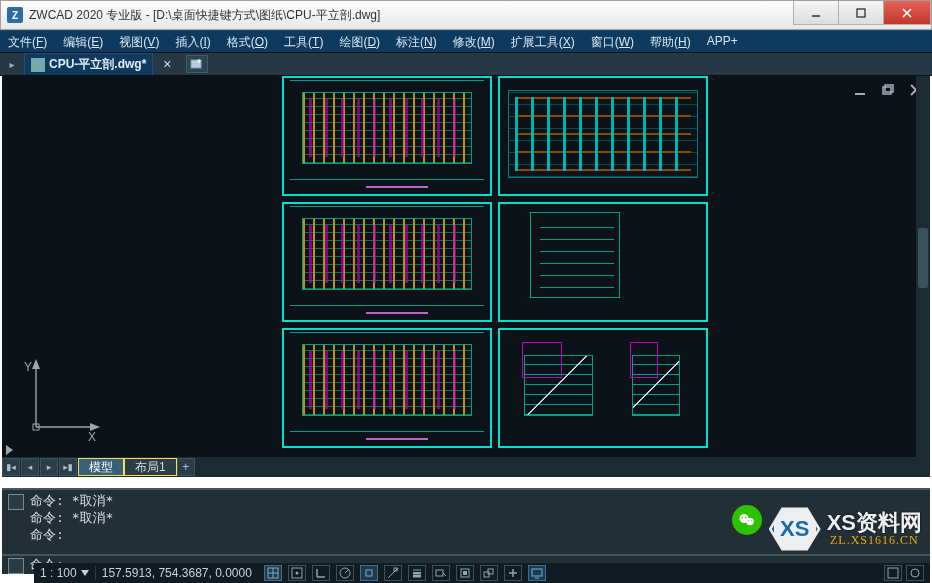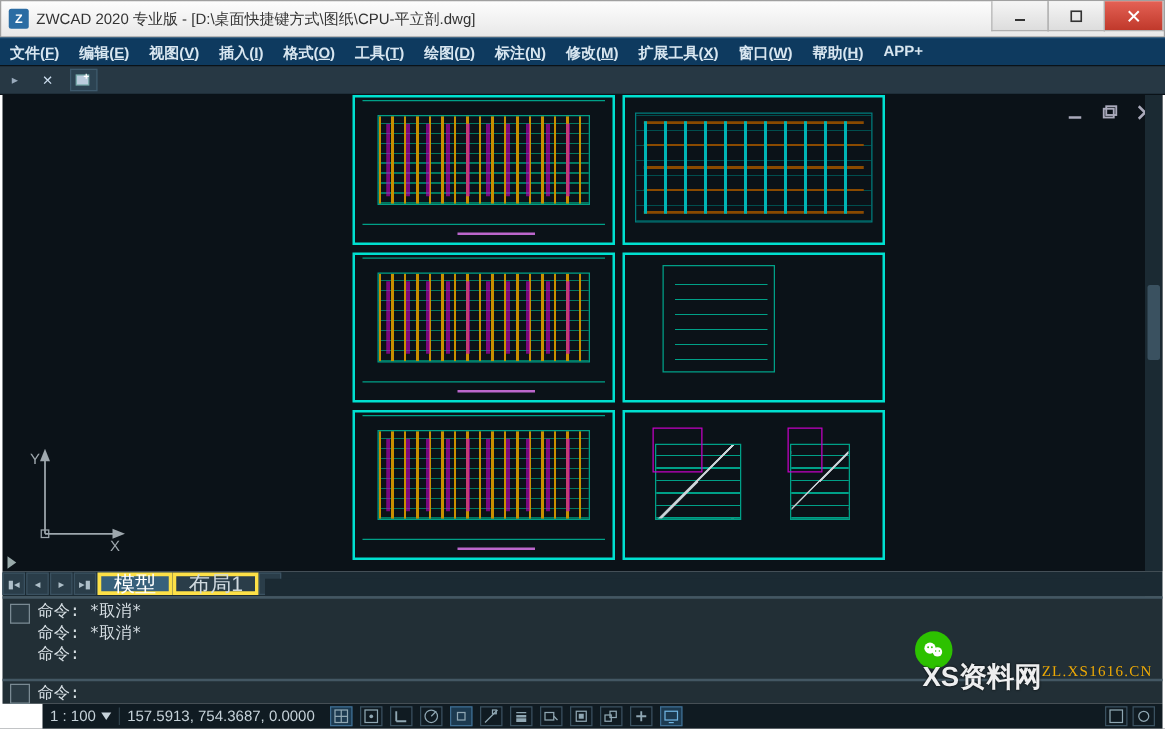--- a/index.html
+++ b/index.html
@@ -9,21 +9,21 @@
 .titlebar { height: 30px; background: linear-gradient(#fdfdfd,#e8e8e8); border: 1px solid #a0a0a0; display: flex; align-items: center; padding-left: 6px; }
 .titlebar .app-icon { width: 16px; height: 16px; background: #2b6ca3; border-radius: 2px; display: flex; align-items: center; justify-content: center; color: #fff; font-size: 10px; font-weight: bold; }
 .titlebar .title { font-size: 12px; margin-left: 6px; color: #333; flex: 1; }
 .win-btns { display: flex; height: 100%; }
 .win-btn { width: 46px; height: 24px; display: flex; align-items: center; justify-content: center; border: 1px solid #b0b0b0; border-top: none; margin-left: -1px; background: linear-gradient(#f5f5f5,#ddd); }
 .win-btn.close { background: linear-gradient(#e46155,#c0392b); color: #fff; width: 48px; }
 .win-btn svg { width: 12px; height: 12px; }
 
 
 .menubar { height: 22px; background: #0e3a5f; display: flex; align-items: stretch; border-top: 1px solid #1a4a72; }
-.menubar .menu-item { color: #d8e6f0; font-size: 12px; padding: 3px 8px 0; cursor: default; font-weight: bold; }
+.menubar .menu-item { color: #d8e6f0; font-size: 12px; padding: 3px 8px 0; cursor: default; }
 .menubar .menu-item u { text-decoration: underline; }
 
 
 .doctab-row { height: 24px; background: #273844; display: flex; align-items: center; border-top: 1px solid #0a1218; border-bottom: 1px solid #0a1218; }
 .doc-toggle { width: 16px; height: 16px; margin: 0 4px; color: #9ab; font-size: 10px; display: flex; align-items: center; justify-content: center; }
 .doctab { height: 22px; background: #0e3a5f; display: flex; align-items: center; padding: 0 6px; border: 1px solid #1b5078; border-bottom: none; }
 .doctab .doc-icon { width: 14px; height: 14px; background: #7aa; margin-right: 4px; }
 .doctab .doc-label { color: #e2eef6; font-size: 12px; font-weight: bold; }
 .doctab-close { color: #cde; font-size: 14px; padding: 0 10px; cursor: pointer; }
 .doctab-new { width: 22px; height: 18px; background: #2c4352; border: 1px solid #3e5a6d; display: flex; align-items: center; justify-content: center; color: #cde; font-size: 12px; margin-left: 4px; }
@@ -53,26 +53,26 @@
 .sheet-d .sec2 { position:absolute; left:12px; right:90px; top:6px; bottom:18px; }
 .sheet-d .sec2b { position:absolute; left:120px; right:12px; top:6px; bottom:18px; }
 .sheet-d .stair { position:absolute; inset:4px; }
 .sheet-d .stair::before{content:"";position:absolute; left:8px; bottom:8px; width:70%; height:70%; background: linear-gradient(135deg, transparent 48%, #cfd6db 48% 50%, transparent 50%), repeating-linear-gradient(0deg,#00a087 0 1px, transparent 1px 10px); border:1px solid #00a087;}
 .sheet-d .stair::after{content:"";position:absolute; left:6px; top:2px; width:40%; height:40%; border:1px solid #c400c4;}
 
 
 .layout-row { position: absolute; left: 2px; right: 2px; bottom: 106px; height: 20px; background: #1b2a33; display: flex; align-items: center; }
 .layout-nav { display: flex; }
 .layout-nav .nb { width: 18px; height: 18px; background: #2a3d49; border: 1px solid #3a5160; margin-right: 1px; display:flex;align-items:center;justify-content:center; color:#aebfc9; font-size:9px; }
-.layout-tab { height: 18px; padding: 0 10px; font-size: 17px; color: #cfd9df; background: #2a3d49; border: 3px solid #fde047; display:flex;align-items:center; }
+.layout-tab { height: 18px; padding: 0 10px; font-size: 12px; color: #cfd9df; background: #2a3d49; border: 1px solid #fde047; display:flex;align-items:center; }
 .layout-tab.active { background: #37607b; color: #fff; }
 .layout-add { width: 18px; height: 18px; background: #2a3d49; border:1px solid #3a5160; color:#aebfc9; display:flex;align-items:center;justify-content:center; font-size:12px; }
 
 
-.cmd-wrap { position: absolute; left: 2px; right: 2px; bottom: 20px; height: 86px; background: #222f36; border-top: 2px solid #435763; display:flex; flex-direction:column; }
+.cmd-wrap { position: absolute; left: 2px; right: 2px; bottom: 9px; height: 86px; background: #222f36; border-top: 2px solid #435763; display:flex; flex-direction:column; }
 .cmd-hist { flex:1; overflow:hidden; padding: 2px 6px 0 28px; position:relative; }
 .cmd-hist::before { content:""; position:absolute; left:6px; top:4px; width:14px; height:14px; border:1px solid #7a8a93; background:#2b3b44; }
 .cmd-line { color: #d7dfe4; font-size: 13px; line-height: 17px; font-family: SimSun, monospace; white-space: pre; }
 .cmd-input-row { height: 20px; border-top: 2px solid #435763; display:flex; align-items:center; padding-left: 28px; position:relative; }
 .cmd-input-row::before { content:""; position:absolute; left:6px; top:2px; width:14px; height:14px; border:1px solid #7a8a93; background:#2b3b44; }
 .cmd-prompt { color:#d7dfe4; font-size:13px; font-family:SimSun,monospace; }
 
 
 .statusbar { position: absolute; left: 2px; right: 2px; bottom: 0; height: 20px; background: #101b22; display: flex; align-items: center; color: #c6d2d9; font-size: 12px; margin-left: 32px; }
 .sb-seg { padding: 0 6px; display:flex; align-items:center; gap:4px; height:100%; }
@@ -80,21 +80,21 @@
 .sb-toggles { display:flex; gap:6px; margin-left:6px; }
 .sb-toggle { width:18px; height:16px; border:1px solid #3a5160; display:flex; align-items:center; justify-content:center; }
 .sb-toggle.on { background:#1c3a50; border-color:#3e6e92; }
 .sb-toggle svg { width:12px; height:12px; }
 .sb-right { margin-left:auto; display:flex; align-items:center; gap:4px; padding-right:6px; }
 
 
 .watermark { position:absolute; right:10px; bottom:30px; display:flex; align-items:center; gap:6px; opacity:.92; pointer-events:none; }
 .wm-hex { width:52px; height:48px; background:#fff; color:#1b6fb0; display:flex;align-items:center;justify-content:center; font-weight:bold; font-size:22px; clip-path: polygon(25% 5%,75% 5%,100% 50%,75% 95%,25% 95%,0 50%); position:relative; }
 .wm-hex::after{content:"";position:absolute; inset:3px; clip-path: inherit; border:2px solid #1b6fb0;}
-.wm-txt { display:flex; flex-direction:row; line-height:1; }
+.wm-txt { display:flex; flex-direction:column; line-height:1;align-items:center; }
 .wm-big { font-size:22px; font-weight:bold; color:#fff; text-shadow:0 0 2px #000; }
 .wm-small { font-size:12px; color:#ffb400; letter-spacing:1px;font-family:Liberation Serif, serif; }
 .wechat-badge { position:absolute; right:170px; bottom:48px; width:30px; height:30px; border-radius:50%; background:#2dc100; display:flex;align-items:center;justify-content:center; }
 .wechat-badge svg{width:18px;height:18px;}
 
 .scrollbar-v { position:absolute; right:0; top:0; bottom:0; width:14px; background:#1b2a33; }
 .scrollbar-v .thumb{ position:absolute; left:2px; right:2px; top:40%; height:60px; background:#3a5160; border-radius:2px;}
 .scrollbar-h { position:absolute; left:210px; right:14px; bottom:0; height:14px; background:#1b2a33; }
 
 .triangle-right{width:0;height:0;border-top:5px solid transparent;border-bottom:5px solid transparent;border-left:7px solid #9aa;}
@@ -137,20 +137,24 @@
     <div class="menu-item">标注(<u>N</u>)</div>
     <div class="menu-item">修改(<u>M</u>)</div>
     <div class="menu-item">扩展工具(<u>X</u>)</div>
     <div class="menu-item">窗口(<u>W</u>)</div>
     <div class="menu-item">帮助(<u>H</u>)</div>
     <div class="menu-item">APP+</div>
   </div>
 
 <div class="doctab-row">
   <div class="doc-toggle">▸</div>
+  <div class="doctab">
+    <div class="doc-icon"></div>
+    <div class="doc-label">CPU-平立剖.dwg*</div>
+  </div>
   <div class="doctab-close">×</div>
   <div class="doctab-new">
     <svg width="14" height="12" viewBox="0 0 14 12">
         <rect x="1" y="2" width="10" height="8" fill="#bcd" stroke="#7aa"></rect>
         <line x1="9" y1="1" x2="9" y2="5" stroke="#fff"></line>
         <line x1="7" y1="3" x2="11" y2="3" stroke="#fff"></line>
       </svg>
   </div>
 </div>
 
@@ -346,17 +350,18 @@
   <svg viewBox="0 0 24 24" fill="#fff">
       <circle cx="8" cy="10" r="6"></circle>
       <circle cx="16" cy="14" r="5"></circle>
       <circle cx="6" cy="9" r="1" fill="#2dc100"></circle>
       <circle cx="10" cy="9" r="1" fill="#2dc100"></circle>
       <circle cx="14" cy="13" r=".8" fill="#2dc100"></circle>
       <circle cx="18" cy="13" r=".8" fill="#2dc100"></circle>
     </svg>
 </div>
 <div class="watermark">
+  <div class="wm-hex">XS</div>
   <div class="wm-txt">
     <span class="wm-big">XS资料网</span>
     <span class="wm-small">ZL.XS1616.CN</span>
   </div>
 </div>
 
 </body></html>

